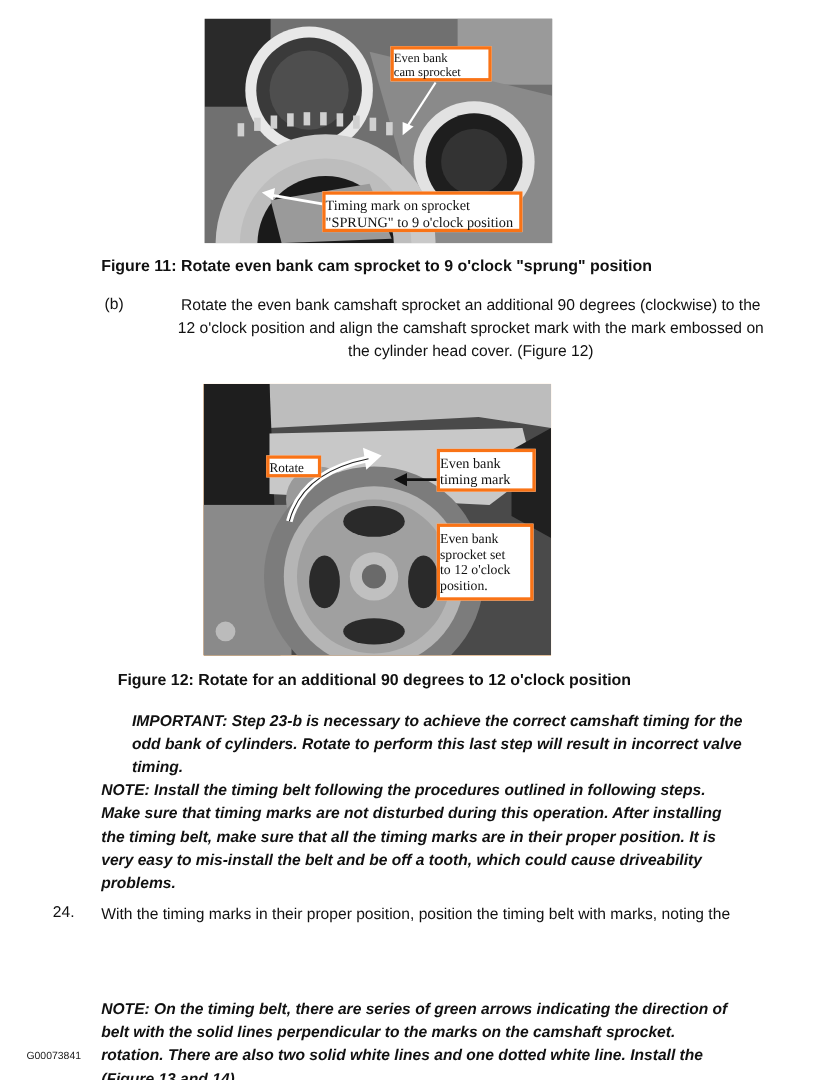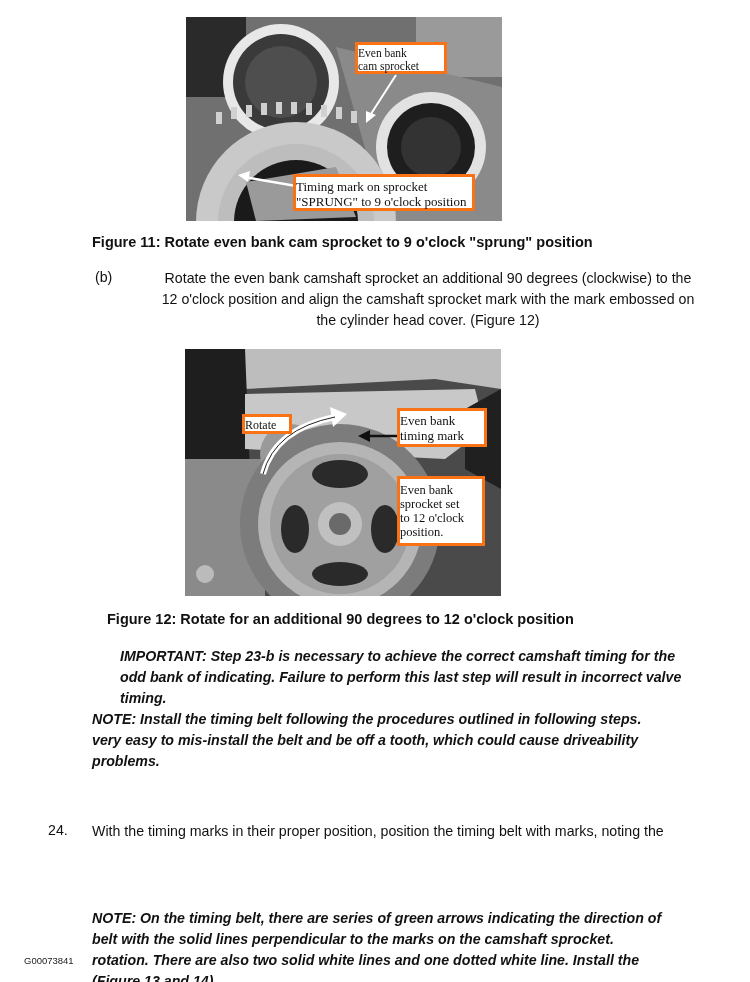--- a/index.html
+++ b/index.html
@@ -112,26 +112,28 @@
     <div>sprocket set</div>
     <div>to 12 o'clock</div>
     <div>position.</div>
   </div>
 </div>
 
 <div class="caption" style="left:107px; top:611px;">Figure 12: Rotate for an additional 90 degrees to 12 o'clock position</div>
 
 <div class="para italic" style="left:92px; top:646px; width:620px;margin-left:28px;">
   <div>IMPORTANT: Step 23-b is necessary to achieve the correct camshaft timing for the</div>
-  <div>odd bank of indicating.  Failure to perform this last step will result in incorrect valve</div>
+  <div>odd bank of cylinders.  Rotate to perform this last step will result in incorrect valve</div>
   <div>timing.</div>
 </div>
 
 <div class="para italic" style="left:92px; top:709px; width:620px;">
   <div>NOTE: Install the timing belt following the procedures outlined in following steps.</div>
+  <div>Make sure that timing marks are not disturbed during this operation.  After installing</div>
+  <div>the timing belt, make sure that all the timing marks are in their proper position.  It is</div>
   <div>very easy to mis-install the belt and be off a tooth, which could cause driveability</div>
   <div>problems.</div>
 </div>
 
 <div class="marker" style="left:48px; top:822px;">24.</div>
 <div class="para" style="left:92px; top:821px; width:640px;">
   <div>With the timing marks in their proper position, position the timing belt with marks, noting the</div>
 </div>
 
 <div class="para italic" style="left:92px; top:908px; width:620px;">

